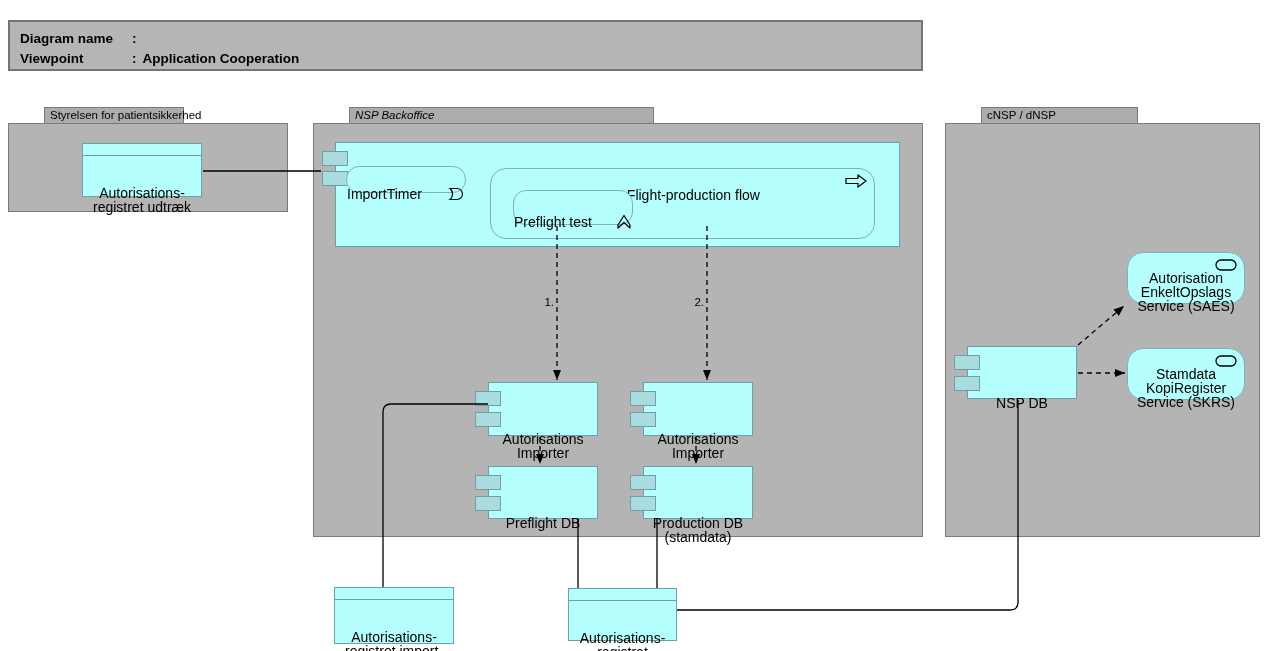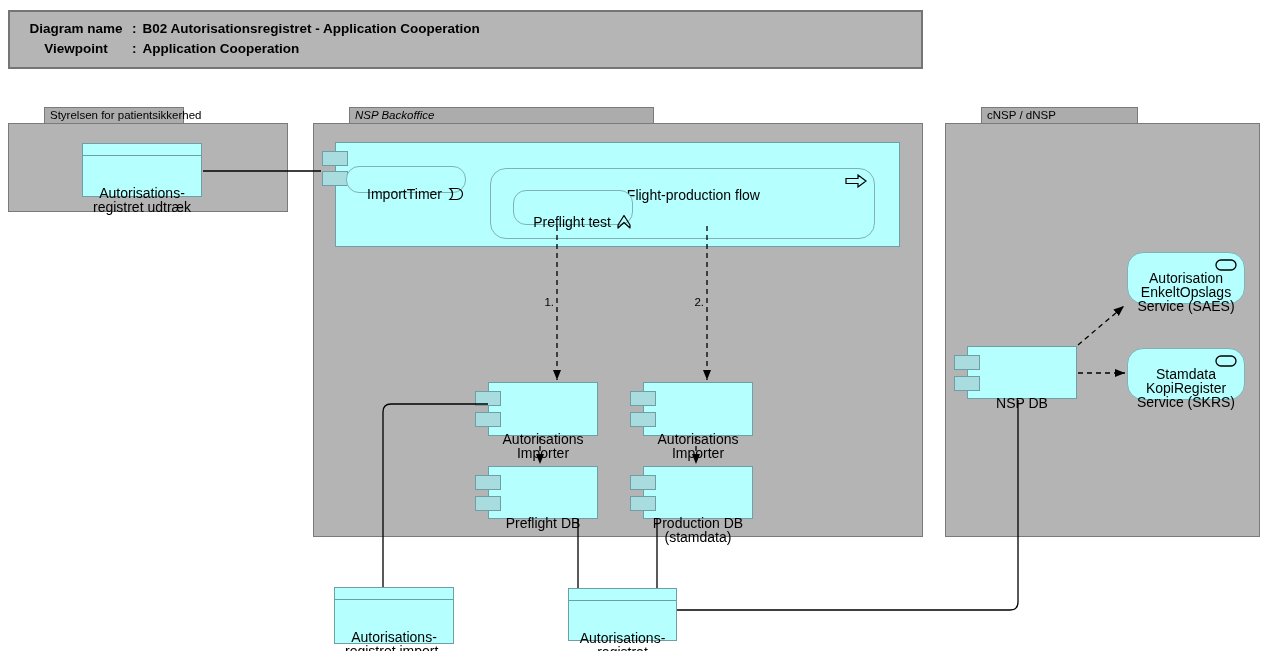--- a/index.html
+++ b/index.html
@@ -38,38 +38,37 @@
   .strip{
     position:absolute;left:0;top:0;right:0;height:11px;
     border-bottom:1px solid #6f9fa6;
   }
   .dataobj{padding-top:14px;}
   .comp{padding-top:7px;}
   .port{
     position:absolute;width:24px;height:13px;background:#a8dcdf;
     border:1px solid #6f9fa6;left:-14px;z-index:4;
   }
-  .inline-label{display:flex;align-items:center;justify-content:flex-end;height:100%;gap:5px;white-space:nowrap;}
+  .inline-label{display:flex;align-items:center;justify-content:space-between;height:100%;gap:22px;white-space:nowrap;}
   .corner-icon{position:absolute;top:5px;right:7px;}
   .svc-icon{position:absolute;top:6px;right:7px;}
   .edge-label{position:absolute;font-size:11.5px;text-align:right;z-index:6;}
   #wires{position:absolute;left:0;top:0;width:1269px;height:651px;z-index:5;pointer-events:none;}
   #wires path{pointer-events:stroke;}
   svg.icon{display:block;}
 </style>
 </head>
 <body>
 
 <div id="canvas">
 
-  <div class="abs title-block" style="left:8px;top:10px;width:915px;height:59px;text-align:center;">
+  <div class="abs title-block" style="left:8px;top:20px;width:915px;height:51px;">
     <div class="title-row">
       <span class="lbl">Diagram name</span>
       <span class="sep">:</span>
-      <span class="val">B02 Autorisationsregistret - Application Cooperation</span>
     </div>
     <div class="title-row">
       <span class="lbl">Viewpoint</span>
       <span class="sep">:</span>
       <span class="val">Application Cooperation</span>
     </div>
   </div>
 
   <div class="abs group-body" style="left:8px;top:123px;width:280px;height:89px;"></div>
   <div class="abs group-tab" style="left:8px;top:107px;width:140px;height:17px;">

